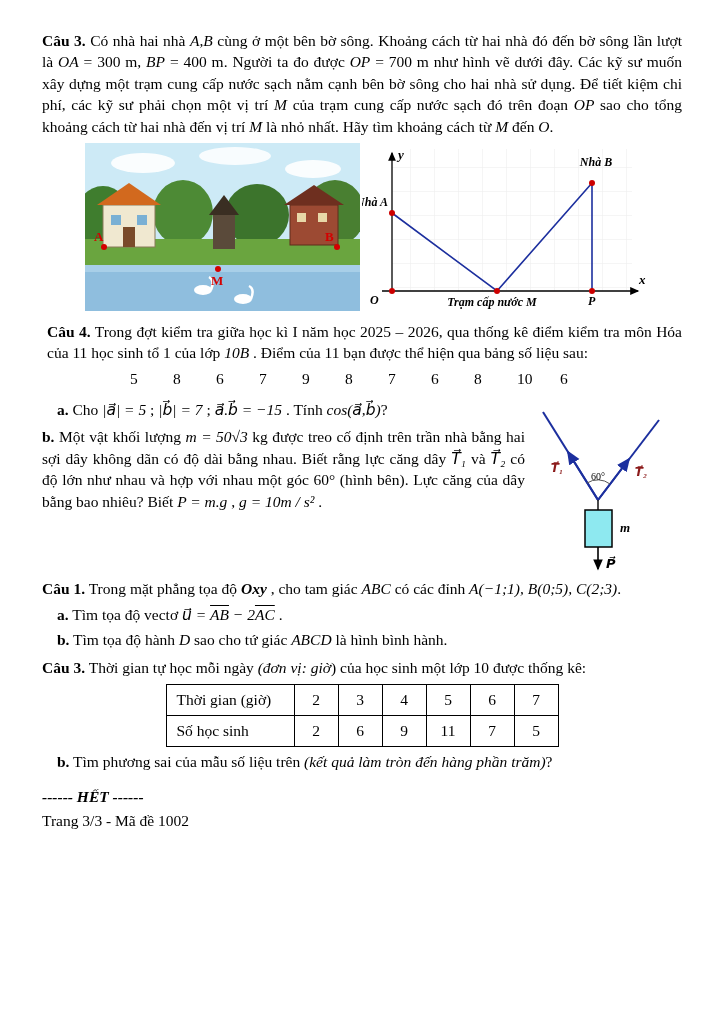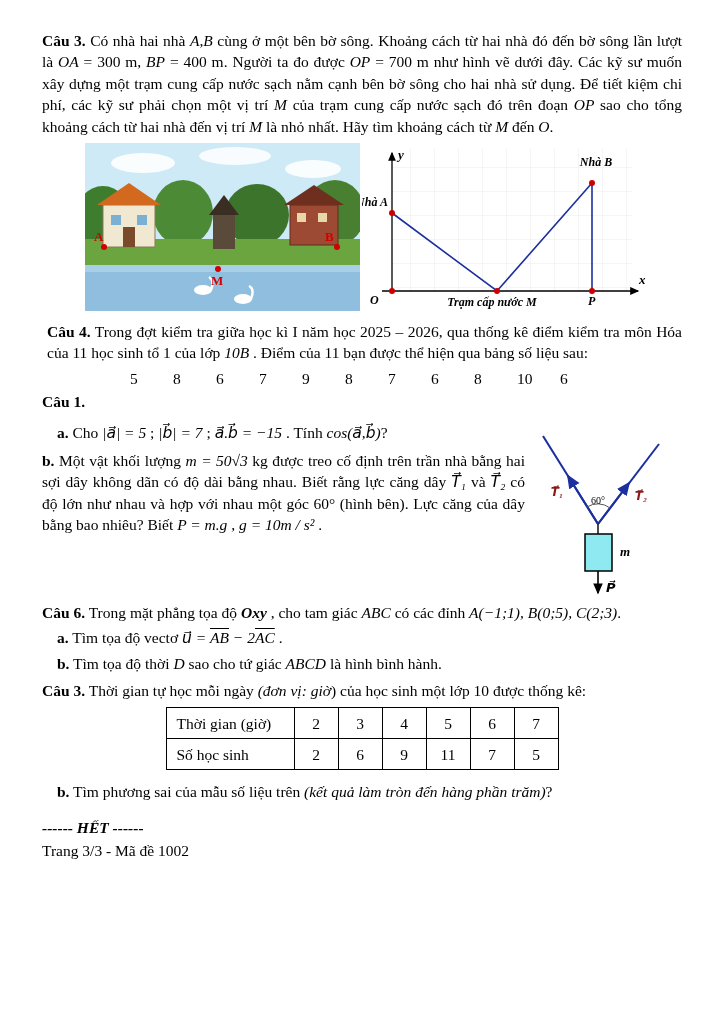--- a/index.html
+++ b/index.html
@@ -23,21 +23,21 @@
   .indent-a  { margin-left:15px; }
   .mt6 { margin-top:6px; }
   .mt10 { margin-top:10px; }
   .figures { display:flex; gap:2px; margin:6px 0 10px 43px; align-items:flex-start; }
   .scores { display:flex; margin:2px 0 2px 88px; }
   .score { width:43px; }
   .bold { font-weight:bold; }
   .b-block { margin-top:6px; }
   .physics-fig { float:right; margin:-16px 12px 0 10px; }
   .clear { clear:both; margin-top:6px; }
-  .stat-table { border-collapse:collapse; margin:6px auto 11px auto; }
+  .stat-table { border-collapse:collapse; margin:6px auto 4px auto; }
   .stat-table td { border:1px solid #000; height:31px; text-align:center; vertical-align:middle; padding:0 4px; min-width:44px; font-size:15.5px; }
   .stat-table td.th { text-align:left; padding:0 10px; min-width:128px; }
   .het { font-weight:bold; font-style:italic; margin-top:14px; }
   .pagenum { margin-top:2px; }
   
   .ax-lbl { font:italic bold 13px "Liberation Serif",serif; fill:#000; }
   .pt-lbl { font:italic bold 12px "Liberation Serif",serif; fill:#000; }
   .photo-lbl { font:bold 13px "Liberation Serif",serif; fill:#d40000; }
   .t-lbl { font:italic bold 12px "Liberation Serif","DejaVu Serif","DejaVu Sans",serif; fill:#8b1a1a; }
   .t-lbl-dark { font:italic bold 13px "Liberation Serif","DejaVu Serif","DejaVu Sans",serif; fill:#000; }
@@ -127,21 +127,20 @@
     <span class="score">9</span>
     <span class="score">8</span>
     <span class="score">7</span>
     <span class="score">6</span>
     <span class="score">8</span>
     <span class="score">10</span>
     <span class="score">6</span>
   </div>
 
 
-  <p class="para bold">Câu 1.</p>
 
   <p class="para indent-a mt10"><span class="b">a.</span><span> Cho </span><span class="m">|a⃗| = 5</span><span> ; </span><span class="m">|b⃗| = 7</span><span> ; </span><span class="m">a⃗.b⃗ = −15</span><span> . Tính </span><span class="m">cos(a⃗,b⃗)</span><span>?</span></p>
 
   <div class="b-block">
 
     <svg class="physics-fig" width="135" height="168" viewBox="0 0 135 168">
       <defs>
         <marker id="ropeArr" markerWidth="9" markerHeight="9" refX="6" refY="3" orient="auto">
           <path d="M0,0 L7,3 L0,6 Z" fill="#1c2f9e"></path>
         </marker>
@@ -159,23 +158,23 @@
       <text x="106" y="66" class="t-lbl" text-anchor="middle">T⃗₂</text>
       <line x1="63" y1="90" x2="63" y2="100" stroke="#000" stroke-width="1.4"></line>
       <rect x="50" y="100" width="27" height="37" fill="#8ee9f0" stroke="#000" stroke-width="1.5"></rect>
       <text x="85" y="122" class="m-lbl">m</text>
       <line x1="63" y1="137" x2="63" y2="159" stroke="#000" stroke-width="1.6" marker-end="url(#downArr)"></line>
       <text x="71" y="158" class="t-lbl-dark">P⃗</text>
     </svg>
     <p class="para"><span class="b">b.</span><span> Một vật khối lượng </span><span class="m">m = 50√3</span><span> kg được treo cố định trên trần nhà bằng hai sợi dây không dãn có độ dài bằng nhau. Biết rằng lực căng dây </span><span class="m">T⃗₁</span><span> và </span><span class="m">T⃗₂</span><span> có độ lớn như nhau và hợp với nhau một góc 60° (hình bên). Lực căng của dây bằng bao nhiêu? Biết </span><span class="m">P = m.g</span><span> , </span><span class="m">g = 10m / s²</span><span> .</span></p>
   </div>
 
-  <p class="para clear"><span class="b">Câu 6.</span><span> Trong mặt phẳng tọa độ </span><span class="bi">Oxy</span><span> , cho tam giác </span><span class="m">ABC</span><span> có các đỉnh </span><span class="m">A(−1;1), B(0;5), C(2;3)</span><span>.</span></p>
+  <p class="para clear"><span class="b">Câu 1.</span><span> Trong mặt phẳng tọa độ </span><span class="bi">Oxy</span><span> , cho tam giác </span><span class="m">ABC</span><span> có các đỉnh </span><span class="m">A(−1;1), B(0;5), C(2;3)</span><span>.</span></p>
   <p class="para indent-a"><span class="b">a.</span><span> Tìm tọa độ vectơ </span><span class="m">u⃗ = </span><span class="mv">AB</span><span class="m"> − 2</span><span class="mv">AC</span><span> .</span></p>
-  <p class="para indent-a"><span class="b">b.</span><span> Tìm tọa độ thời </span><span class="m">D</span><span> sao cho tứ giác </span><span class="m">ABCD</span><span> là hình bình hành.</span></p>
+  <p class="para indent-a"><span class="b">b.</span><span> Tìm tọa độ hành </span><span class="m">D</span><span> sao cho tứ giác </span><span class="m">ABCD</span><span> là hình bình hành.</span></p>
 
   <p class="para mt6"><span class="b">Câu 3.</span><span> Thời gian tự học mỗi ngày </span><span class="i">(đơn vị: giờ</span><span>) của học sinh một lớp 10 được thống kê:</span></p>
 
   <table class="stat-table">
     <tbody>
       <tr>
         <td class="th">Thời gian (giờ)</td>
         <td>2</td>
         <td>3</td>
         <td>4</td>

